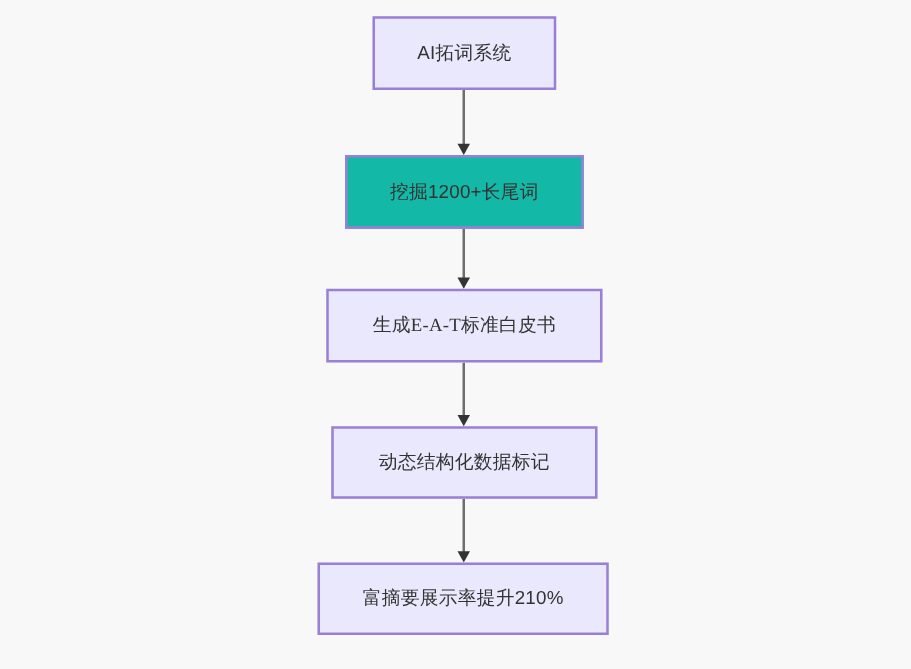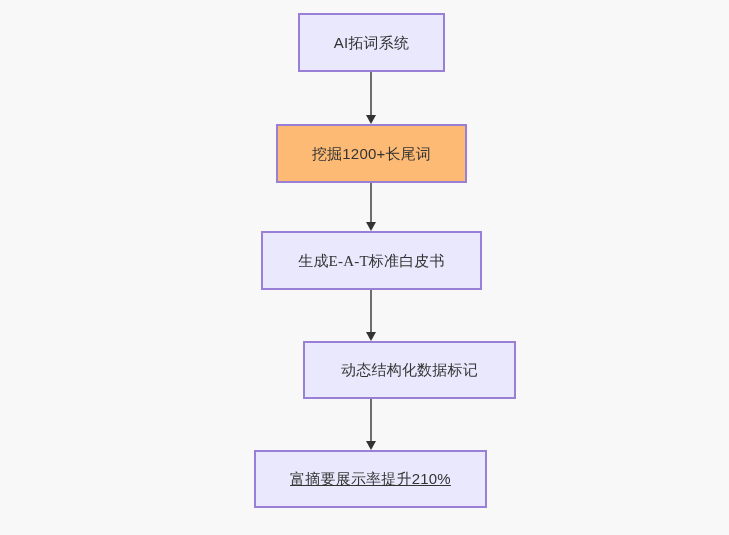--- a/index.html
+++ b/index.html
@@ -75,26 +75,26 @@
     <div class="edge-head" style="top: 42px; border-top-color: rgb(51, 51, 51);"></div>
   </div>
   <div class="edge" style="left: 370px; top: 399px; height: 51px;">
     <div class="edge-line" style="height: 43px; background: rgb(110, 110, 110);"></div>
     <div class="edge-head" style="top: 42px; border-top-color: rgb(51, 51, 51);"></div>
   </div>
 
   <div class="node" style="left: 298px; top: 13px; width: 147px; height: 59px; background: rgb(234, 232, 252); border-color: rgb(154, 127, 214); color: rgb(51, 51, 51);">
     <span class="node-label">AI拓词系统</span>
   </div>
-  <div class="node" style="left: 276px; top: 124px; width: 191px; height: 59px; background: #fdba74; border-color: rgb(154, 127, 214); color: rgb(51, 51, 51);">
+  <div class="node" style="left: 276px; top: 124px; width: 191px; height: 59px; background: #14b8a6; border-color: rgb(154, 127, 214); color: rgb(51, 51, 51);">
     <span class="node-label">挖掘1200+长尾词</span>
   </div>
   <div class="node" style="left: 261px; top: 231px; width: 221px; height: 59px; background: rgb(234, 232, 252); border-color: rgb(154, 127, 214); color: rgb(51, 51, 51); font-family: Liberation Serif, serif;">
     <span class="node-label">生成E-A-T标准白皮书</span>
   </div>
-  <div class="node" style="left: 265px; top: 341px; width: 213px; height: 58px; background: rgb(234, 232, 252); border-color: rgb(154, 127, 214); color: rgb(51, 51, 51); margin-left: 38px;">
+  <div class="node" style="left: 265px; top: 341px; width: 213px; height: 58px; background: rgb(234, 232, 252); border-color: rgb(154, 127, 214); color: rgb(51, 51, 51);">
     <span class="node-label">动态结构化数据标记</span>
   </div>
-  <div class="node" style="left: 254px; top: 450px; width: 233px; height: 58px; background: rgb(234, 232, 252); border-color: rgb(154, 127, 214); color: rgb(51, 51, 51); text-decoration: underline;">
+  <div class="node" style="left: 254px; top: 450px; width: 233px; height: 58px; background: rgb(234, 232, 252); border-color: rgb(154, 127, 214); color: rgb(51, 51, 51);">
     <span class="node-label">富摘要展示率提升210%</span>
   </div>
 
 </div>
 
 </body></html>

